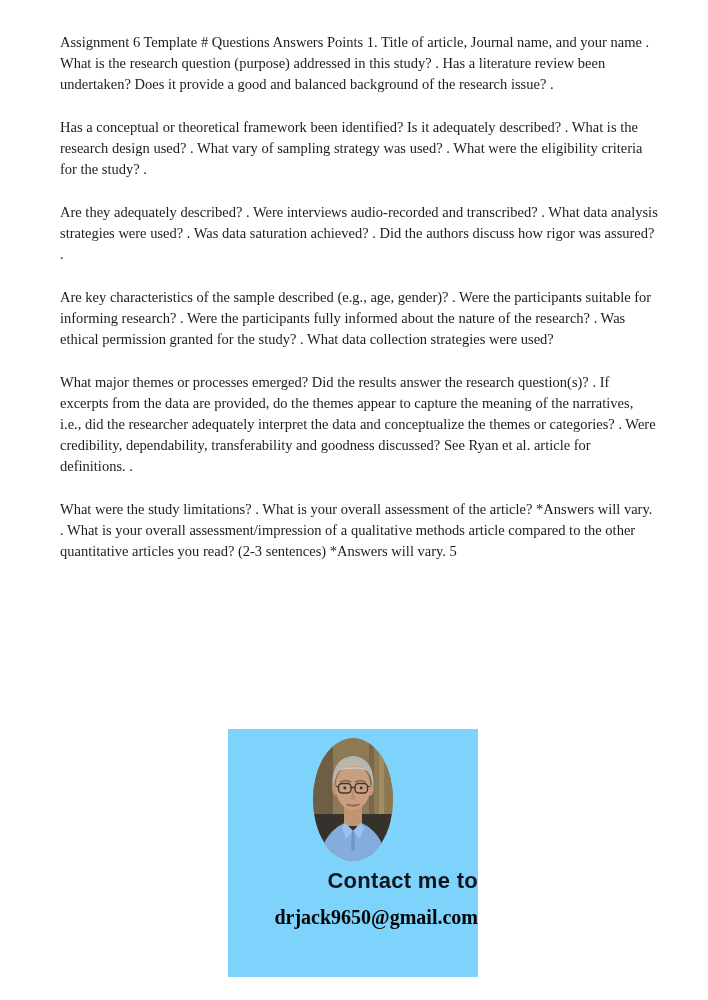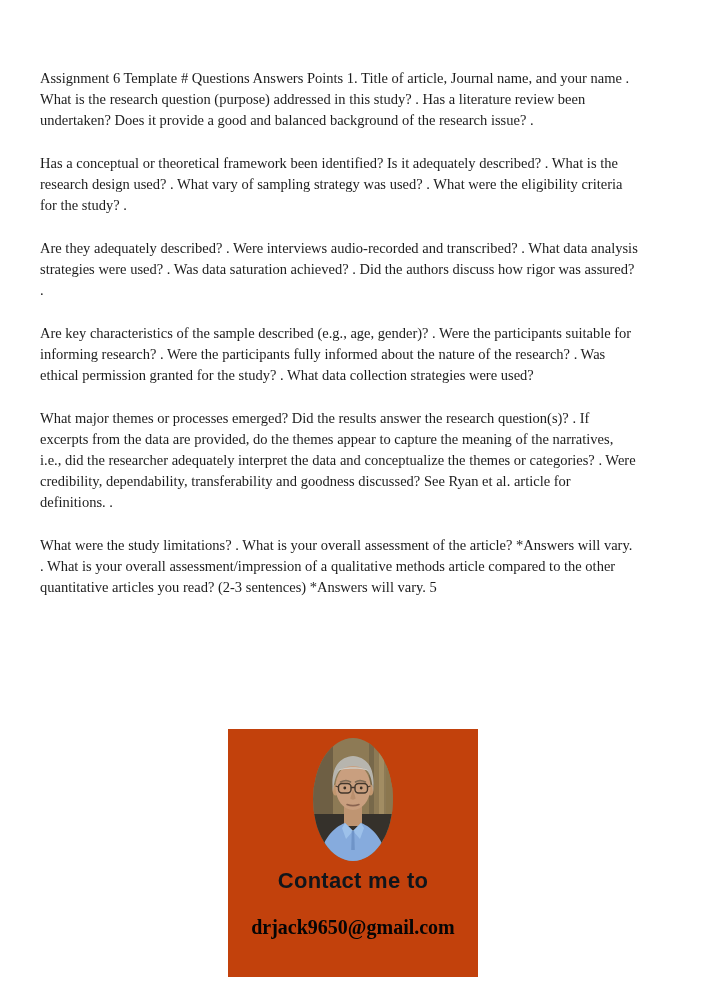--- a/index.html
+++ b/index.html
@@ -12,58 +12,57 @@
     font-family: "Liberation Serif", serif;
   }
   .page {
     position: absolute;
     left: 0; top: 0;
     width: 708px; height: 1000px;
     background: #ffffff;
   }
   .doc-text {
     position: absolute;
-    left: 40px;
+    left: 60px;
     top: 32px;
     width: 598px;
     font-family: "Liberation Serif", serif;
     font-size: 14.5px;
     line-height: 21px;
     color: #1c1c1c;
-    margin-top: 36px;
   }
   .doc-text p { margin: 0 0 22px 0; }
 
   .banner {
     position: absolute;
     left: 228px;
     top: 729px;
     width: 250px;
     height: 248px;
-    background: #c2410c;
-    text-align: center;
+    background: #7dd3fc;
+    text-align: right;
     box-sizing: border-box;
   }
   .photo {
     width: 80px;
     height: 123px;
     margin: 9px auto 0 auto;
   }
   .photo svg { display: block; }
   .banner-heading {
     margin-top: 5px;
     font-family: "Liberation Sans", sans-serif;
     font-weight: 700;
     font-size: 22px;
     line-height: 29px;
     color: #10151b;
     letter-spacing: 0.3px;
   }
   .banner-email {
-    margin-top: 20px;
+    margin-top: 10px;
     font-family: "Liberation Serif", serif;
     font-weight: 700;
     font-size: 20px;
     line-height: 24px;
     color: #050505;
   }
 </style>
 </head>
 <body>
 

